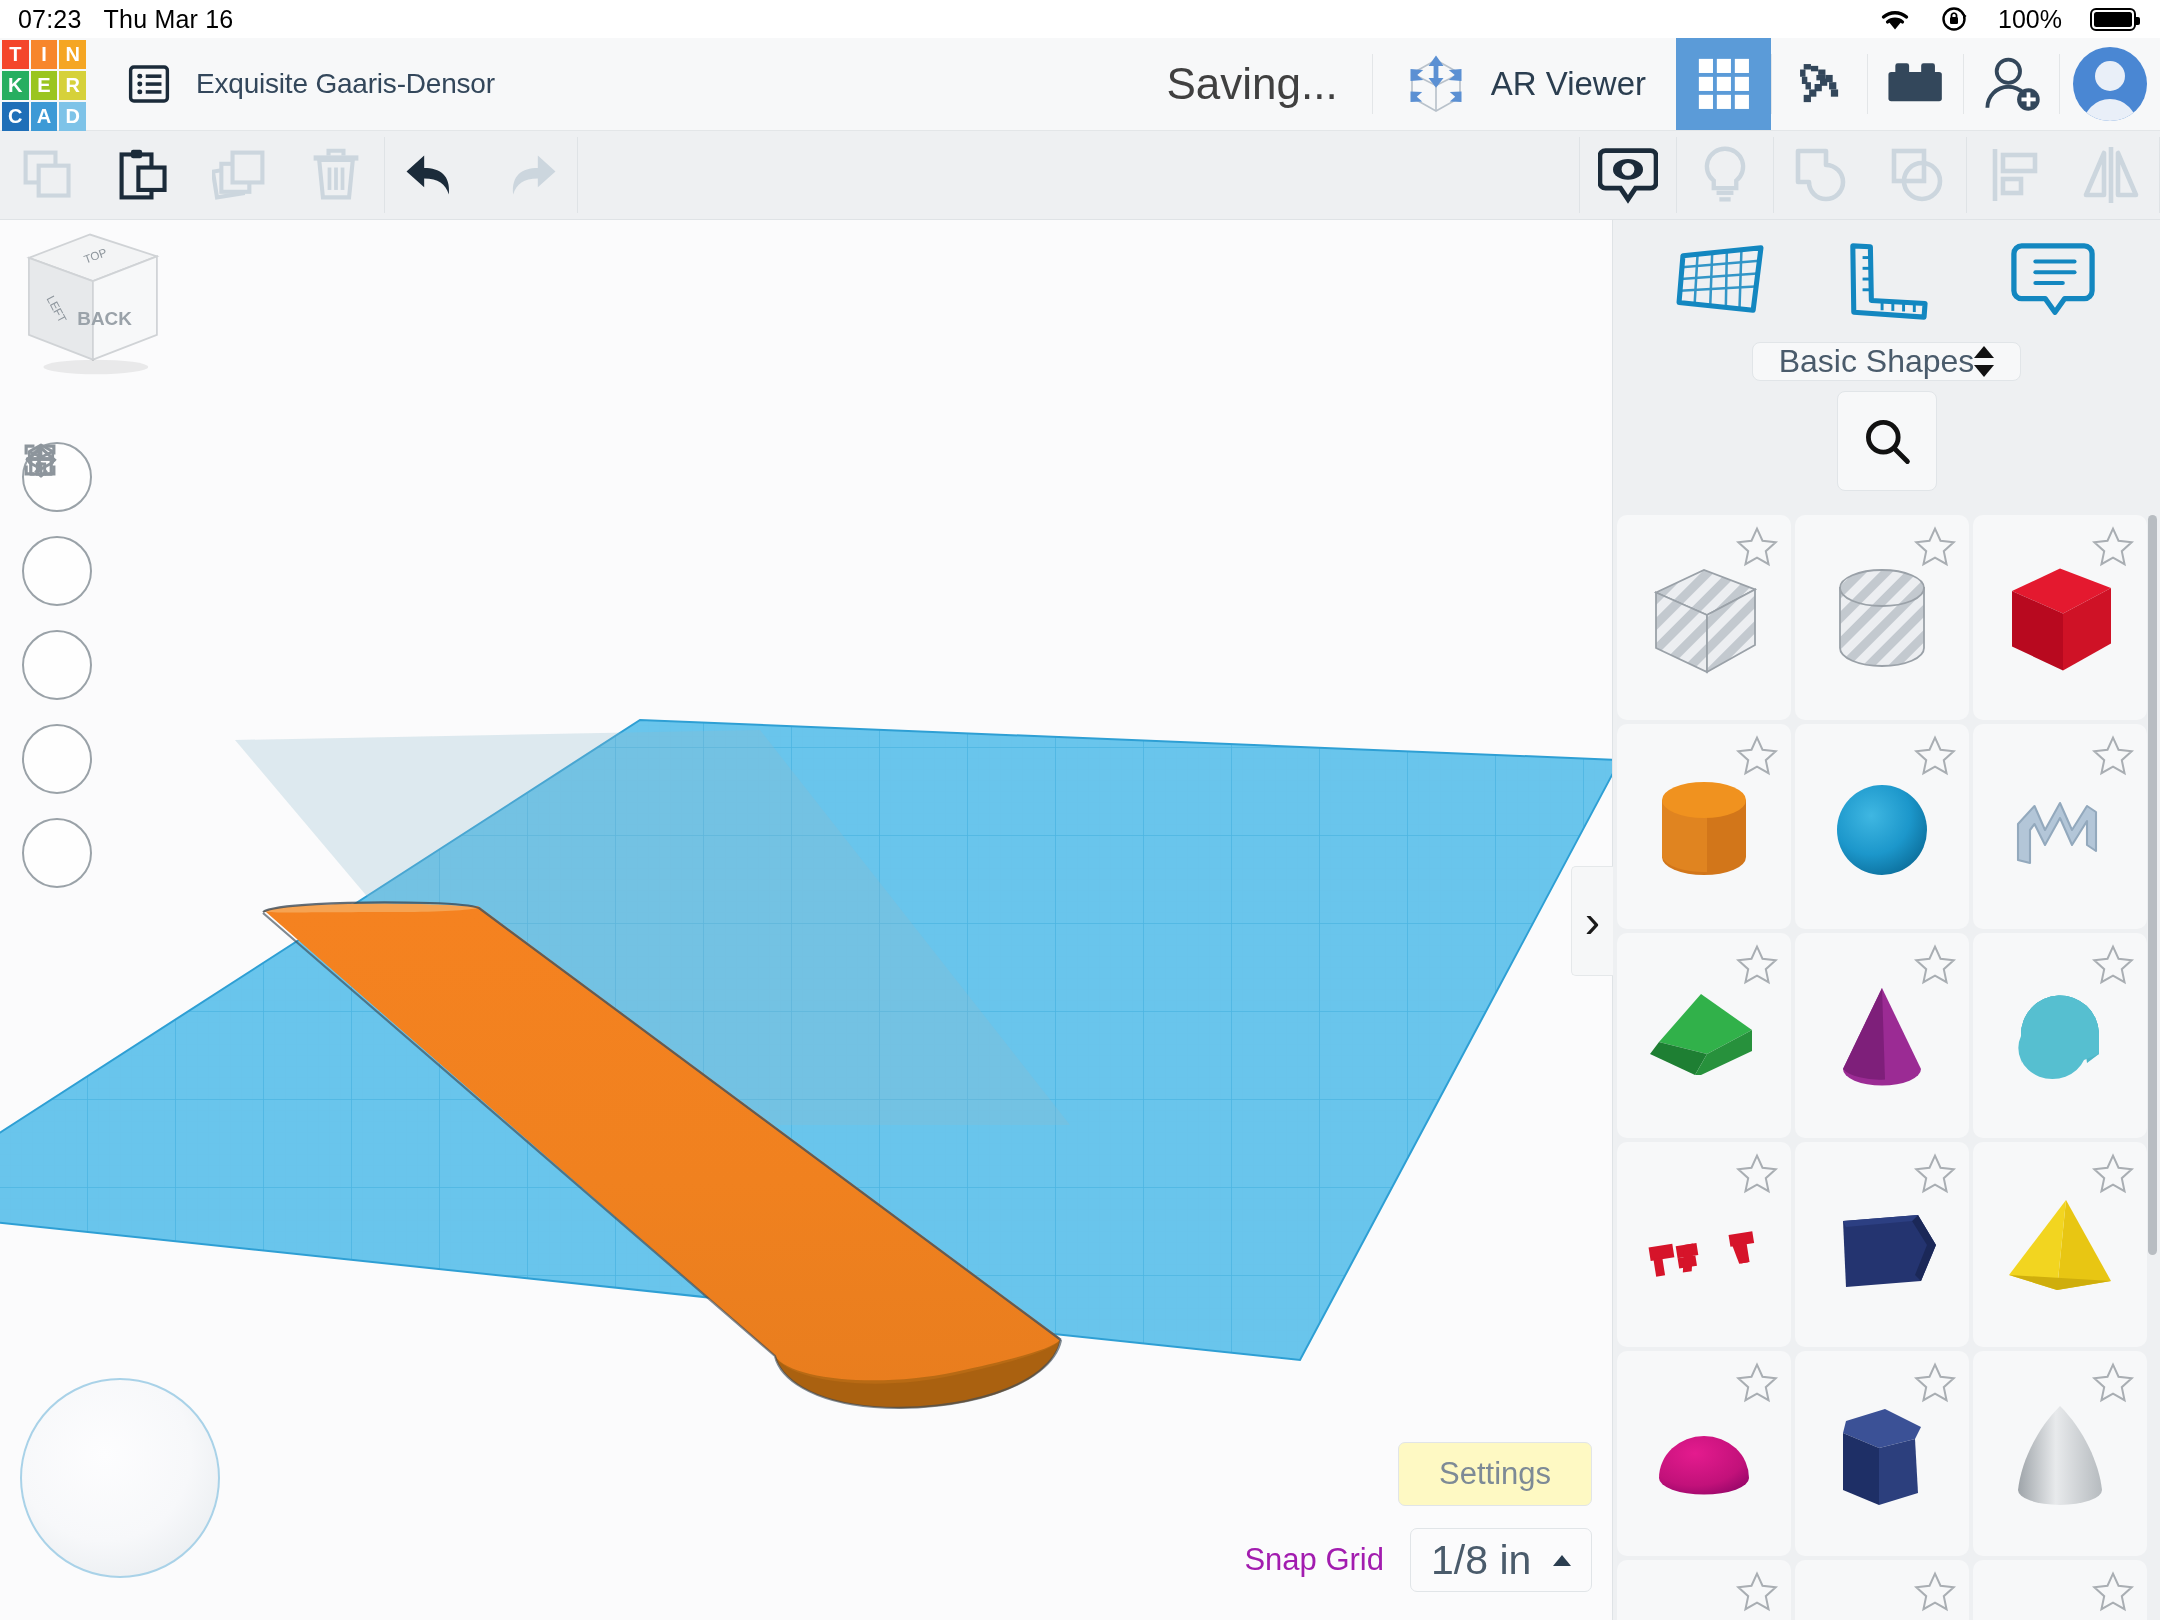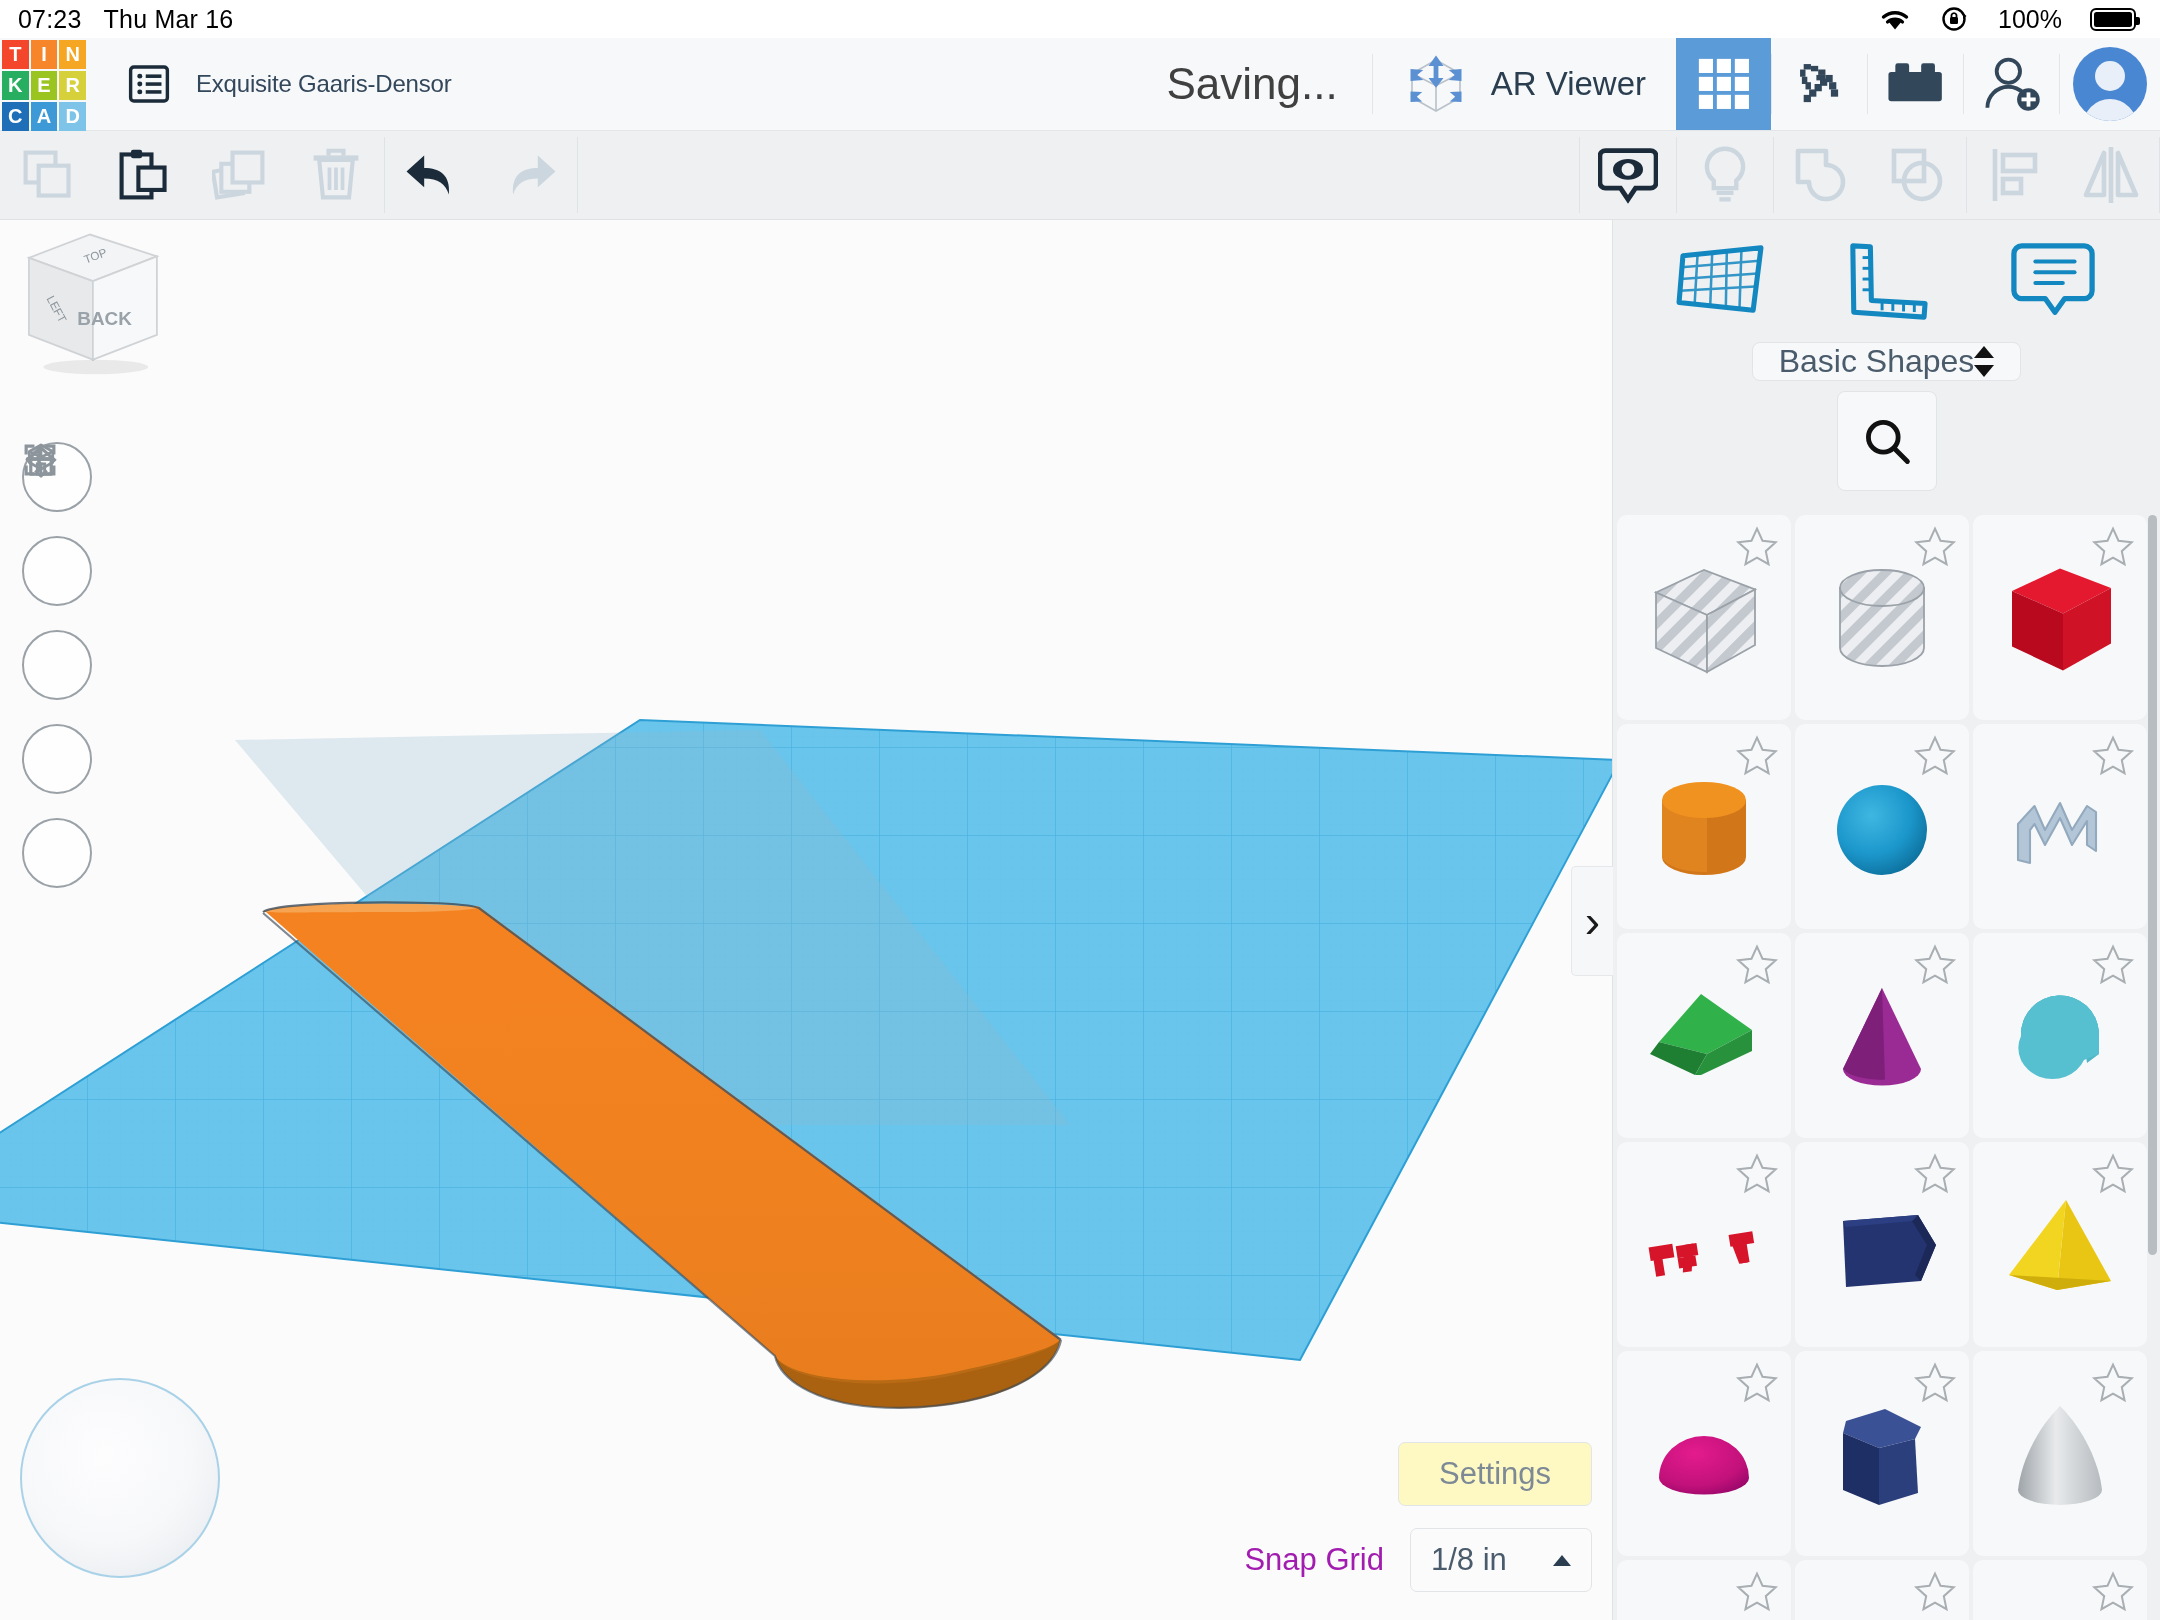--- a/index.html
+++ b/index.html
@@ -53,21 +53,21 @@
     flex: none;
   }
   .logo span {
     display:flex; align-items:center; justify-content:center;
     color:#fff; font-weight:700; font-size:20px;
     font-family:"Liberation Sans", sans-serif;
   }
   .title-block { display: flex; align-items: center; gap: 26px; padding-left: 40px; }
   .menu-icon { width: 42px; height: 42px; }
   .doc-title {
-    font-size: 24px; color: #33475b; font-weight: 400;
+    font-size: 28px; color: #33475b; font-weight: 400;
     letter-spacing: -0.2px; white-space: nowrap; text-align: center;
   }
   .saving {
     margin-left: auto; display:flex; align-items:center;
     font-size: 44px; color: #404040; padding-right: 34px;
   }
   .hdr-sep { width: 1px; background: #e3e6e8; margin: 16px 0; }
   .ar-viewer {
     display:flex; align-items:center; gap: 22px;
     padding: 0 30px; cursor: pointer;
@@ -159,21 +159,21 @@
     background: #fef9c3; border: 1px solid #e1e5e8; border-radius: 7px;
     color: #7d8a96; font-size: 31px; display:flex; align-items:center; cursor:pointer;
     font-family:"Liberation Sans", sans-serif;
   }
   .snaprow { display:flex; align-items:center; gap: 26px; }
   .snaplabel { font-size: 31px; color: #a21caf; }
   .snapselect {
     height: 64px; width: 182px; padding: 0 20px;
     background:#fbfbfc; border:1px solid #e1e5e8; border-radius:7px;
     display:flex; align-items:center; justify-content:space-between;
-    color:#4a5b6b; font-size:31px; cursor:pointer;
+    color:#4a5b6b; font-size:41px; cursor:pointer;
   }
   .caret-up {
     width:0;height:0;border-left:9px solid transparent;border-right:9px solid transparent;
     border-bottom:11px solid #2b3e50;
   }
 
   
   .collapse-tab {
     position:absolute; left: 1571px; top: 866px;
     width: 42px; height: 110px;

